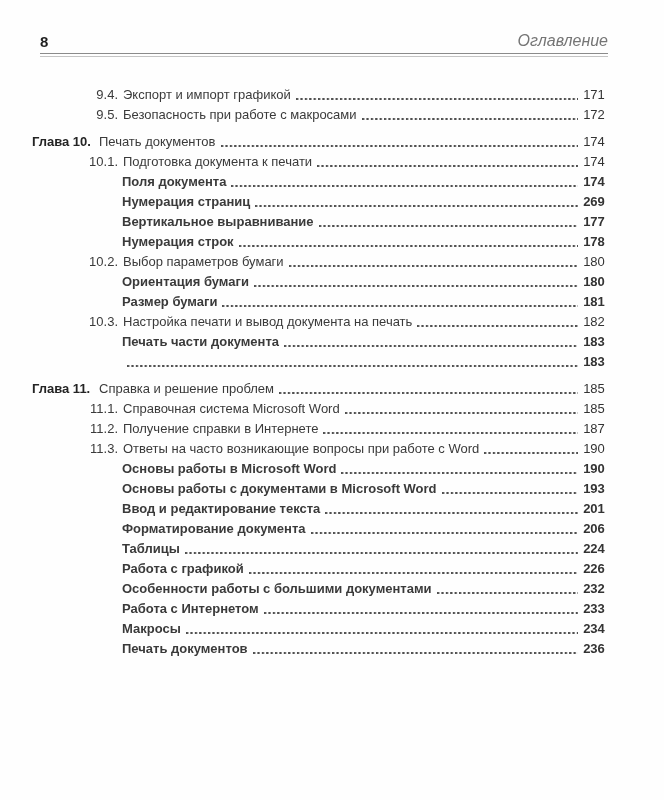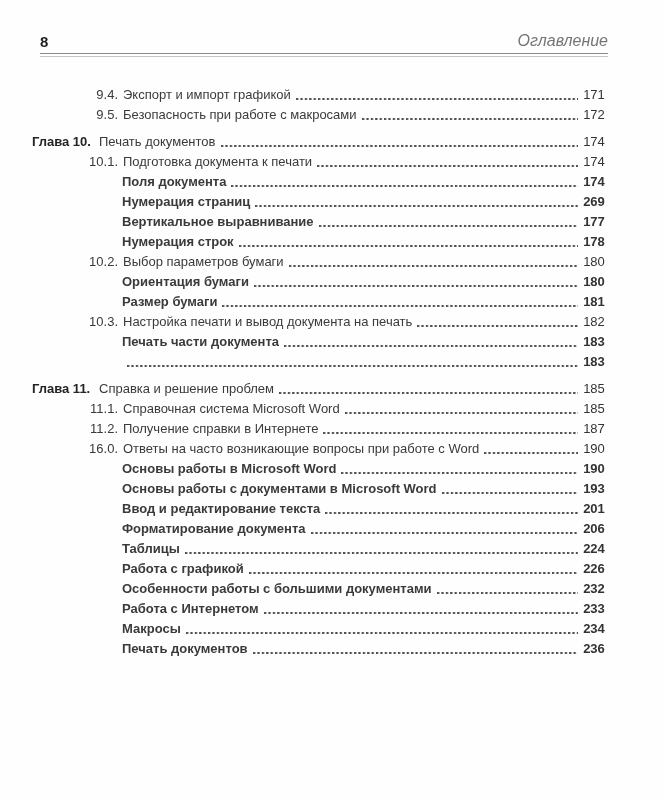--- a/index.html
+++ b/index.html
@@ -198,21 +198,21 @@
   </div>
       <div class="row section">
 
     <span class="entry-num">11.2.</span>
     <span class="entry-title">Получение справки в Интернете</span>
     <span class="leader"></span>
     <span class="entry-page">187</span>
   </div>
       <div class="row section">
 
-    <span class="entry-num">16.0.</span>
+    <span class="entry-num">11.3.</span>
     <span class="entry-title">Ответы на часто возникающие вопросы при работе с Word</span>
     <span class="leader"></span>
     <span class="entry-page">190</span>
   </div>
       <div class="row sub">
 
     <span class="entry-title">Основы работы в Microsoft Word</span>
     <span class="leader"></span>
     <span class="entry-page">190</span>
   </div>

